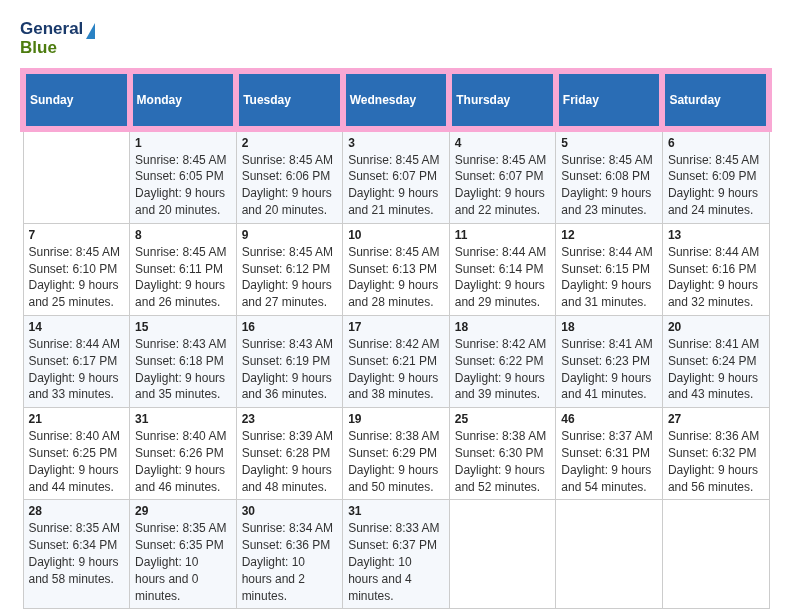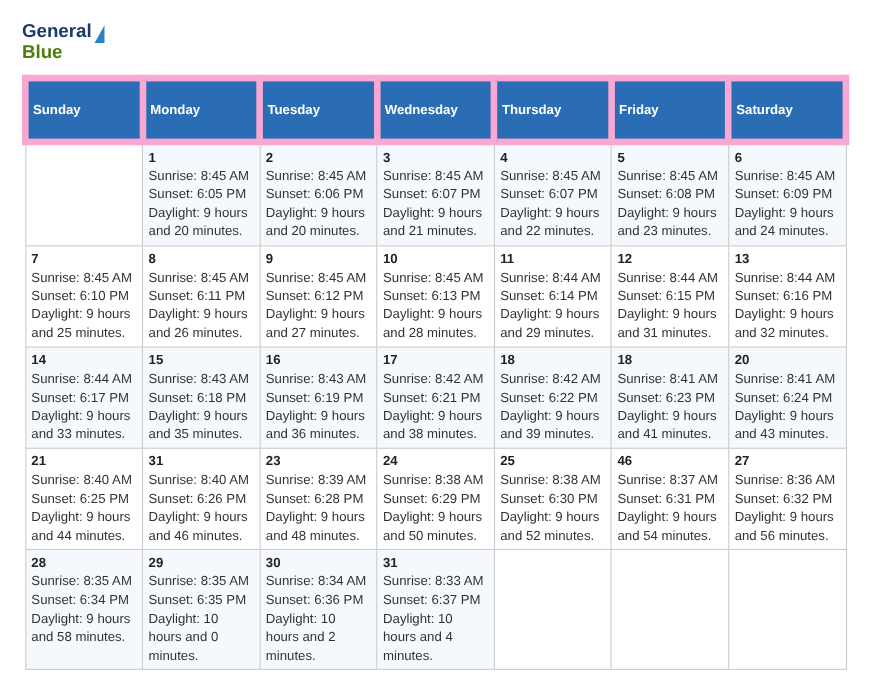--- a/index.html
+++ b/index.html
@@ -209,21 +209,21 @@
         </td>
         <td>
           <span class="day-number">31</span>
           <div class="day-info">Sunrise: 8:40 AM<br>Sunset: 6:26 PM<br>Daylight: 9 hours and 46 minutes.</div>
         </td>
         <td>
           <span class="day-number">23</span>
           <div class="day-info">Sunrise: 8:39 AM<br>Sunset: 6:28 PM<br>Daylight: 9 hours and 48 minutes.</div>
         </td>
         <td>
-          <span class="day-number">24</span>
+          <span class="day-number">19</span>
           <div class="day-info">Sunrise: 8:38 AM<br>Sunset: 6:29 PM<br>Daylight: 9 hours and 50 minutes.</div>
         </td>
         <td>
           <span class="day-number">25</span>
           <div class="day-info">Sunrise: 8:38 AM<br>Sunset: 6:30 PM<br>Daylight: 9 hours and 52 minutes.</div>
         </td>
         <td>
           <span class="day-number">46</span>
           <div class="day-info">Sunrise: 8:37 AM<br>Sunset: 6:31 PM<br>Daylight: 9 hours and 54 minutes.</div>
         </td>

